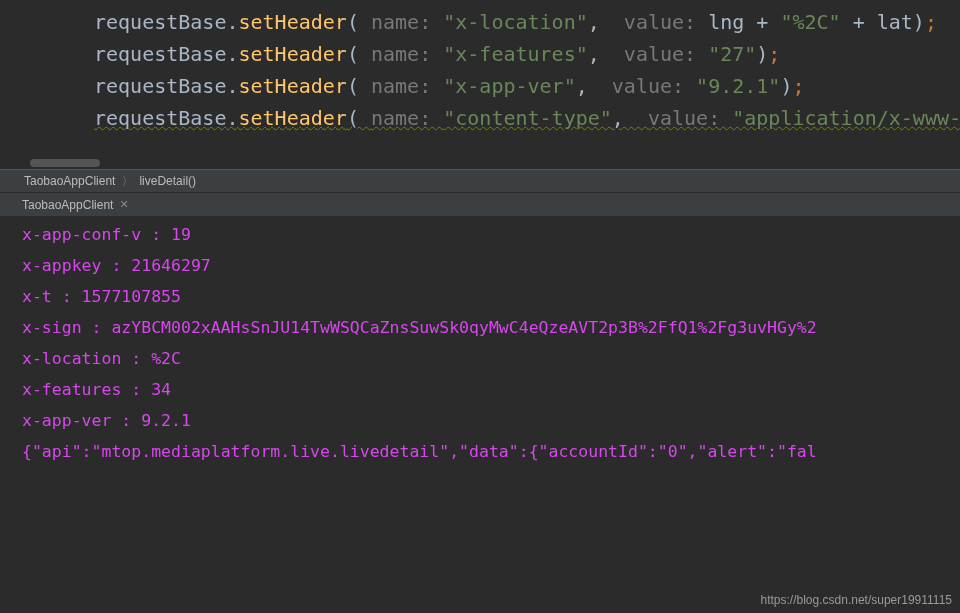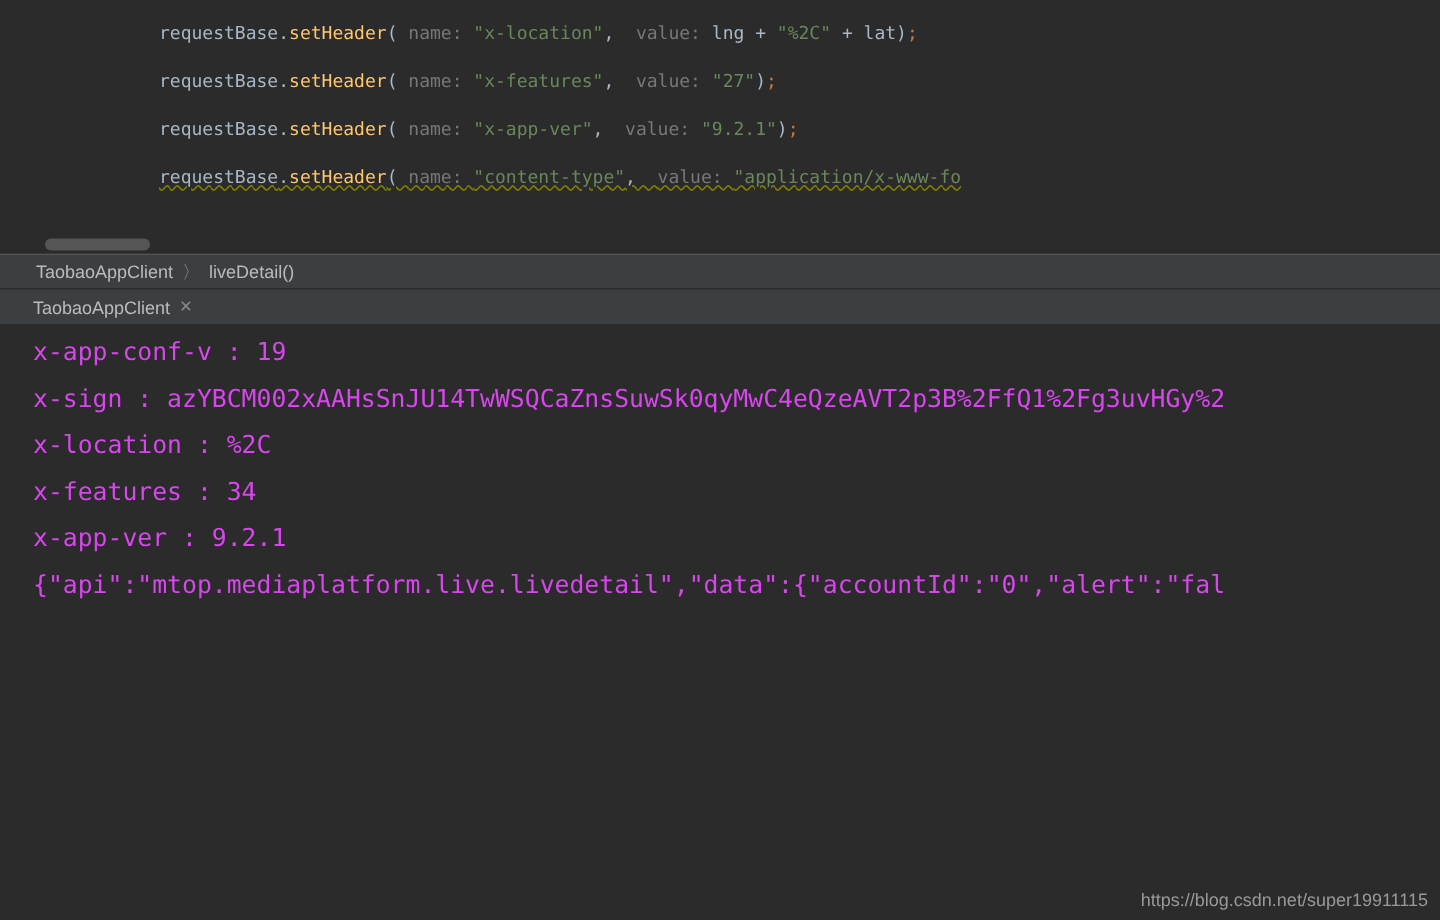--- a/index.html
+++ b/index.html
@@ -15,24 +15,23 @@
   .editor-area {
     background: #2b2b2b;
     padding-top: 6px;
     padding-left: 0;
     height: 155px;
     overflow: hidden;
   }
   .code-line {
     white-space: pre;
     line-height: 32px;
-    font-size: 12px;
-    padding-left: 58px;
+    font-size: 20px;
+    padding-left: 94px;
     color: #a9b7c6;
-    margin-left: 48px;
   }
   .tok-obj { color: #a9b7c6; }
   .tok-method { color: #ffc66d; }
   .tok-paren { color: #a9b7c6; }
   .tok-hint { color: #787878; font-style: normal; }
   .tok-str { color: #6a8759; }
   .tok-op { color: #a9b7c6; }
   .tok-semic { color: #cc7832; }
   .tok-var { color: #a9b7c6; }
   .squiggle {
@@ -133,20 +132,22 @@
 <div class="tab-bar">
   <div class="tab">
     <span>TaobaoAppClient</span>
     <span class="tab-close">✕</span>
   </div>
 </div>
 
 <div class="console-area">
 
 <div class="console-line">x-app-conf-v : 19</div>
+    <div class="console-line">x-appkey : 21646297</div>
+    <div class="console-line">x-t : 1577107855</div>
     <div class="console-line">x-sign : azYBCM002xAAHsSnJU14TwWSQCaZnsSuwSk0qyMwC4eQzeAVT2p3B%2FfQ1%2Fg3uvHGy%2</div>
     <div class="console-line">x-location : %2C</div>
     <div class="console-line">x-features : 34</div>
     <div class="console-line">x-app-ver : 9.2.1</div>
     <div class="console-line">{"api":"mtop.mediaplatform.live.livedetail","data":{"accountId":"0","alert":"fal</div>
   </div>
 
 <div class="watermark">https://blog.csdn.net/super19911115</div>
 
 </body></html>

